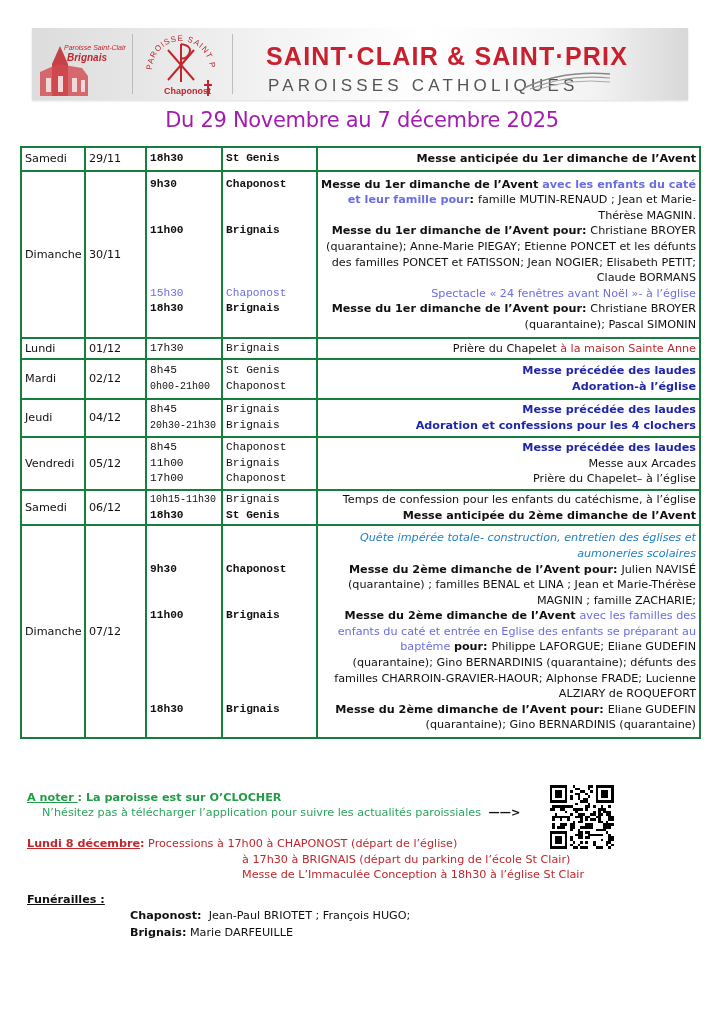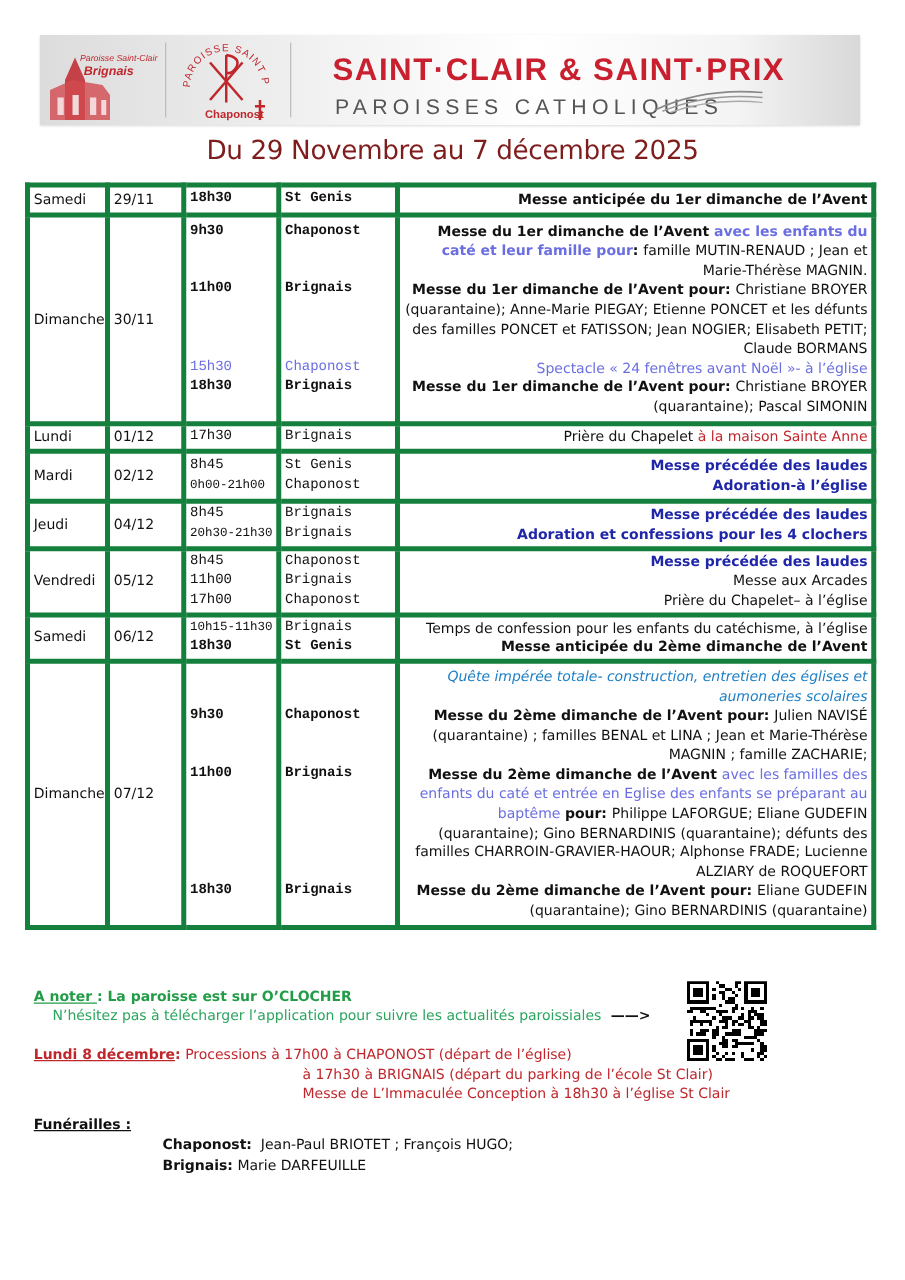--- a/index.html
+++ b/index.html
@@ -17,27 +17,27 @@
   .sep { position:absolute; top:6px; width:1px; height:60px; background:#bdbdbd; }
   .logo-chaponost { position:absolute; left:110px; top:2px; width:78px; height:68px; }
   .title-main { position:absolute; left:234px; top:14px; font-family:"Liberation Sans", sans-serif;
                 font-weight:bold; font-size:25px; color:#c8202f; letter-spacing:1.2px; white-space:nowrap; }
   .title-sub { position:absolute; left:236px; top:48px; font-family:"Liberation Sans", sans-serif;
                font-size:17px; color:#555; letter-spacing:4.2px; white-space:nowrap; }
   .swoosh { position:absolute; left:490px; top:40px; width:90px; height:22px; }
 
   
   .page-title { position:absolute; left:0; width:724px; top:108px; text-align:center;
-                font-family:"DejaVu Sans", sans-serif; font-size:21px; color:#7f1d1d; letter-spacing:-0.3px; }
+                font-family:"DejaVu Sans", sans-serif; font-size:21px; color:#a21caf; letter-spacing:-0.3px; }
 
   
   table.sched { position:absolute; left:20px; top:146px; width:681px; border-collapse:collapse;
                 table-layout:fixed; font-family:"DejaVu Sans", sans-serif; font-size:11.2px; line-height:15.6px;
                 border:2px solid #6f879c; }
-  table.sched td { border:4px solid #15803d; vertical-align:middle; padding:1px 3px; }
+  table.sched td { border:2px solid #15803d; vertical-align:middle; padding:1px 3px; }
   table.sched tr { border-bottom:1.5px solid #2e3f52; }
   td.day { text-align:left; padding-left:4px; }
   td.date { text-align:left; padding-left:4px; }
   td.time, td.place { text-align:left;font-family:Liberation Mono, monospace; }
   td.desc { text-align:right; vertical-align:top; padding-left:4px; padding-right:2px; }
   .b { font-weight:bold; }
   .navy { color:#1f26a8; font-weight:bold; }
   .lav { color:#6a6ee0; }
   .lavb { color:#6a6ee0; font-weight:bold; }
   .red { color:#c0272d; }

